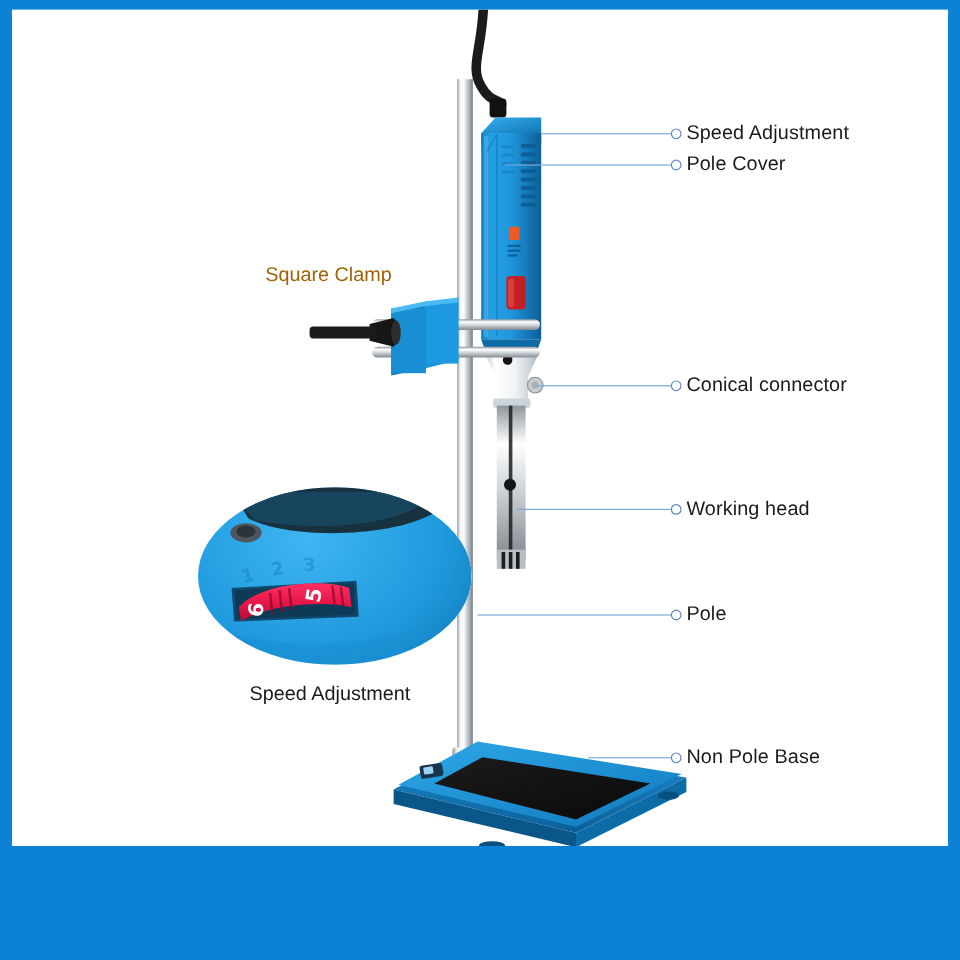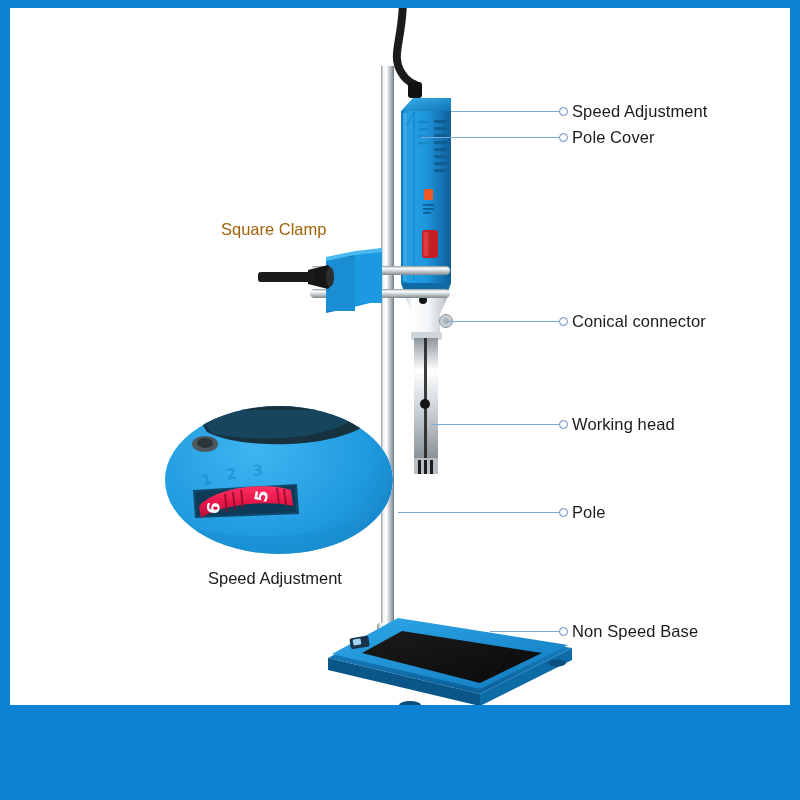--- a/index.html
+++ b/index.html
@@ -263,21 +263,21 @@
 
     <div class="callout" style="left:388px;top:495px;">
       <div class="lead" style="width:161px;"></div>
       <div class="marker"></div>
       <div class="ctext">Pole</div>
     </div>
 
     <div class="callout" style="left:480px;top:614px;">
       <div class="lead" style="width:69px;"></div>
       <div class="marker"></div>
-      <div class="ctext">Non Speed Base</div>
+      <div class="ctext">Non Pole Base</div>
     </div>
 
     <div class="callout-left" style="left:205px;top:212px;">
       <span class="ctext">Square Clamp</span>
       <div class="row">
         <div class="marker"></div>
         <div class="lead" style="width:112px;"></div>
       </div>
     </div>
 

